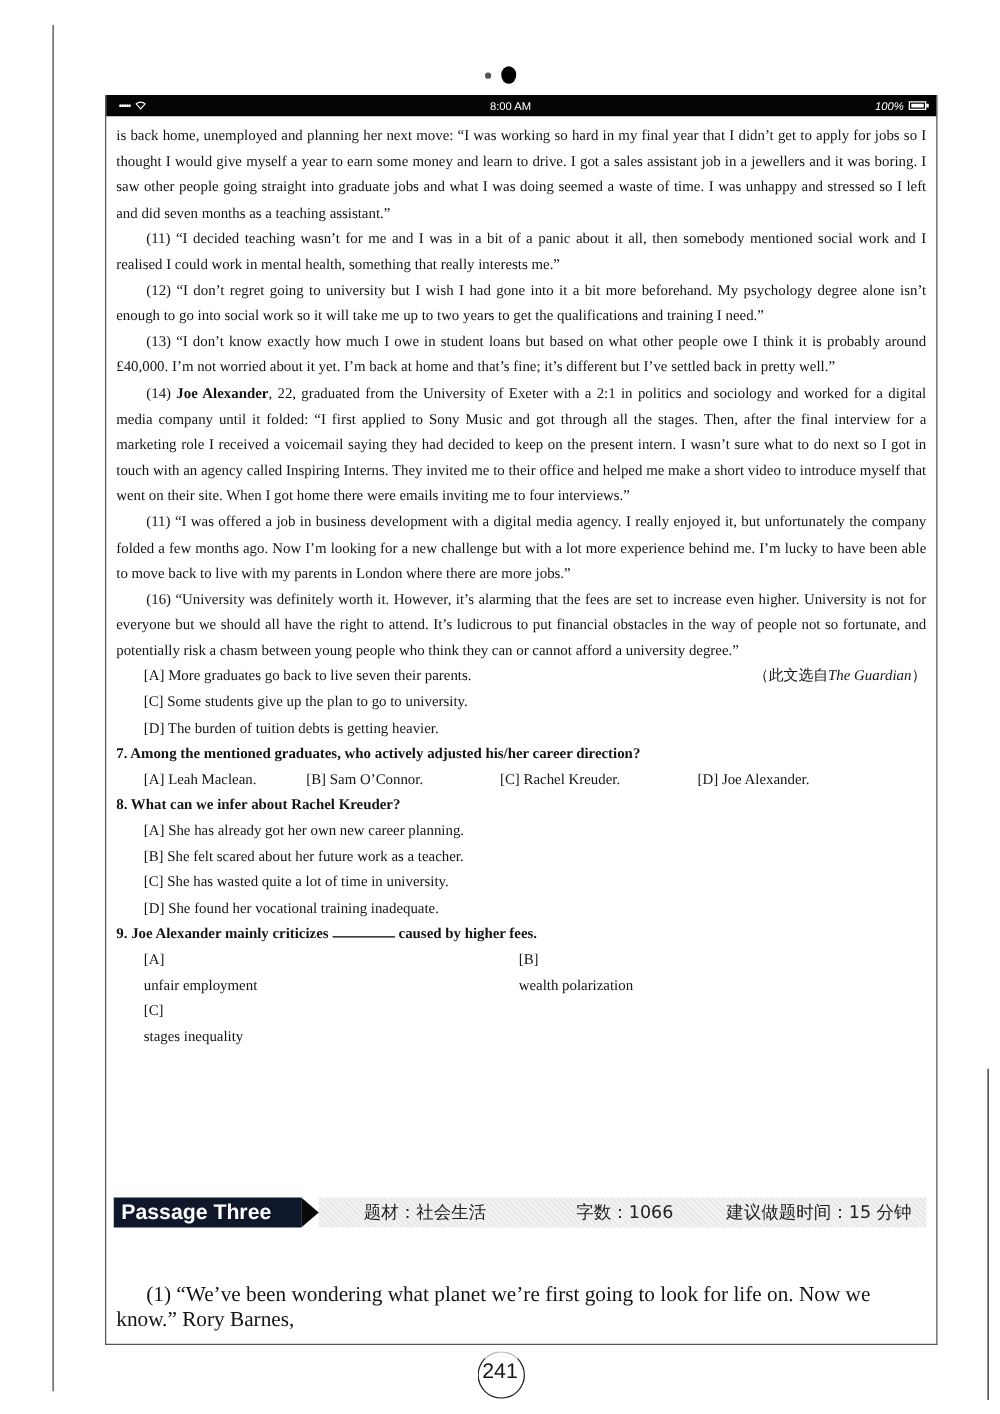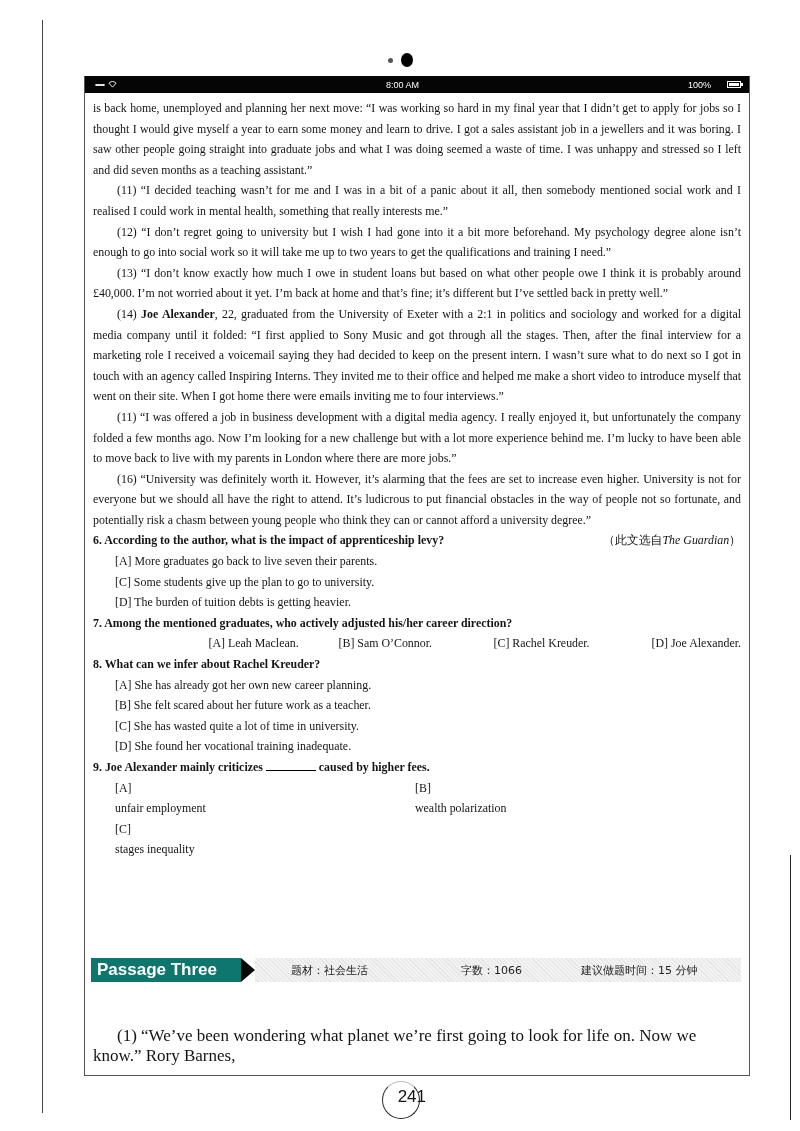--- a/index.html
+++ b/index.html
@@ -28,80 +28,80 @@
       position: absolute; left: 84px; top: 76px; width: 666px; height: 1000px;
       border: 1px solid #555; border-top: none; background: #fff;
     }
     .status-bar {
       position: absolute; left: 0; top: 0; width: 100%; height: 17px;
       background: #050505; color: #fff;
       font-family: "Liberation Sans", "DejaVu Sans", sans-serif; font-size: 9px;
       display: flex; align-items: center; justify-content: space-between; padding: 0 8px 0 10px;
     }
     .status-left { display: flex; align-items: center; gap: 4px; font-size: 8px; letter-spacing: -1px; }
-    .status-right { display: flex; align-items: center; gap: 16px; }
+    .status-right { display: flex; align-items: center; gap: 4px; font-style: italic; }
     .battery {
       width: 14px; height: 7px; border: 1px solid #fff; position: relative; display: inline-block;
     }
     .battery::after {
       content: ""; position: absolute; right: -3px; top: 1px; width: 2px; height: 3px; background: #fff;
     }
     .battery .fill { position: absolute; left: 1px; top: 1px; right: 1px; bottom: 1px; background: #fff; }
 
     .content {
       position: absolute; left: 0; top: 22px; width: 100%;
       padding: 0 8px 0 8px;
       font-size: 11.9px; line-height: 20.6px; text-align: justify;
     }
     .para { text-indent: 0; }
     .para.indent { text-indent: 24px; }
     .bold { font-weight: bold; }
 
     .question { font-weight: bold; margin-top: 0; }
     .option { padding-left: 22px; }
-    .opt-row4 { display: flex; padding-left: 22px; justify-content: flex-end; }
+    .opt-row4 { display: flex; padding-left: 22px; }
     .opt-row4 span { display: inline-block; }
     .opt-row2 { display: flex; padding-left: 22px; }
     .opt-row2 span { display: inline-block; width: 300px; }
     .blank { display: inline-block; width: 50px; border-bottom: 1px solid #000; height: 12px; vertical-align: baseline; }
 
     .passage-banner {
       position: absolute; left: 6px; top: 880px; width: 650px; height: 28px;
       display: flex; align-items: center;
     }
     .passage-tag {
-      position: relative; height: 24px; background: #0f766e; color: #fff;
+      position: relative; height: 24px; background: #0f172a; color: #fff;
       font-family: "Liberation Sans", "DejaVu Sans", sans-serif; font-weight: bold;
       font-size: 17px; line-height: 24px; padding: 0 6px 0 6px; width: 150px;
     }
     .passage-tag::after {
       content: ""; position: absolute; right: -14px; top: 0;
       border-top: 12px solid transparent; border-bottom: 12px solid transparent;
       border-left: 14px solid #0a0a0a;
     }
     .passage-meta {
       flex: 1; height: 24px; margin-left: 14px;
       background: repeating-linear-gradient(45deg, #f2f2f2 0 2px, #e6e6e6 2px 3px);
       display: flex; align-items: center;
-      font-family: "DejaVu Sans", sans-serif; font-size: 11px; color: #222;
+      font-family: "DejaVu Sans", sans-serif; font-size: 14px; color: #222;
       padding-left: 36px; gap: 0;
     }
     .passage-meta span { white-space: nowrap; }
     .meta-topic { width: 170px; }
     .meta-words { width: 120px; }
 
     .final-para {
       position: absolute; left: 8px; top: 950px; width: 650px;
       font-size: 17px; line-height: 20px; text-indent: 24px;
     }
 
     .page-number {
       position: absolute; left: 374px; top: 1081px; width: 52px; height: 38px;
       font-family: "Liberation Sans", "DejaVu Sans", sans-serif; font-size: 17px;
-      text-align: right; line-height: 32px;
+      text-align: center; line-height: 32px;
     }
     .page-number::before {
       content: ""; position: absolute; left: 8px; top: 0; width: 36px; height: 36px;
       border: 1.5px solid #222; border-radius: 50%; border-top-color: #bbb;
     }
   </style>
 </head>
 <body>
 
 <div class="page">
@@ -156,24 +156,20 @@
         <span>(11)</span>
         <span>“I was offered a job in business development with a digital media agency. I really enjoyed it, but unfortunately the company folded a few months ago. Now I’m looking for a new challenge but with a lot more experience behind me. I’m lucky to have been able to move back to live with my parents in London where there are more jobs.”</span>
       </p>
       <p class="para indent">
         <span>(16)</span>
         <span>“University was definitely worth it. However, it’s alarming that the fees are set to increase even higher. University is not for everyone but we should all have the right to attend. It’s ludicrous to put financial obstacles in the way of people not so fortunate, and potentially risk a chasm between young people who think they can or cannot afford a university degree.”</span>
         <span style="float:right;"><span>（此文选自</span><i>The Guardian</i><span>）</span></span>
       </p>
 
       <div>
-        <p class="question">
-          <span>6.</span>
-          <span>According to the author, what is the impact of apprenticeship levy?</span>
-        </p>
         <p class="option"><span>[A]</span> <span>More graduates go back to live seven their parents.</span></p>
         <p class="option"><span>[C]</span> <span>Some students give up the plan to go to university.</span></p>
         <p class="option"><span>[D]</span> <span>The burden of tuition debts is getting heavier.</span></p>
       </div>
 
       <div>
         <p class="question">
           <span>7.</span>
           <span>Among the mentioned graduates, who actively adjusted his/her career direction?</span>
         </p>

